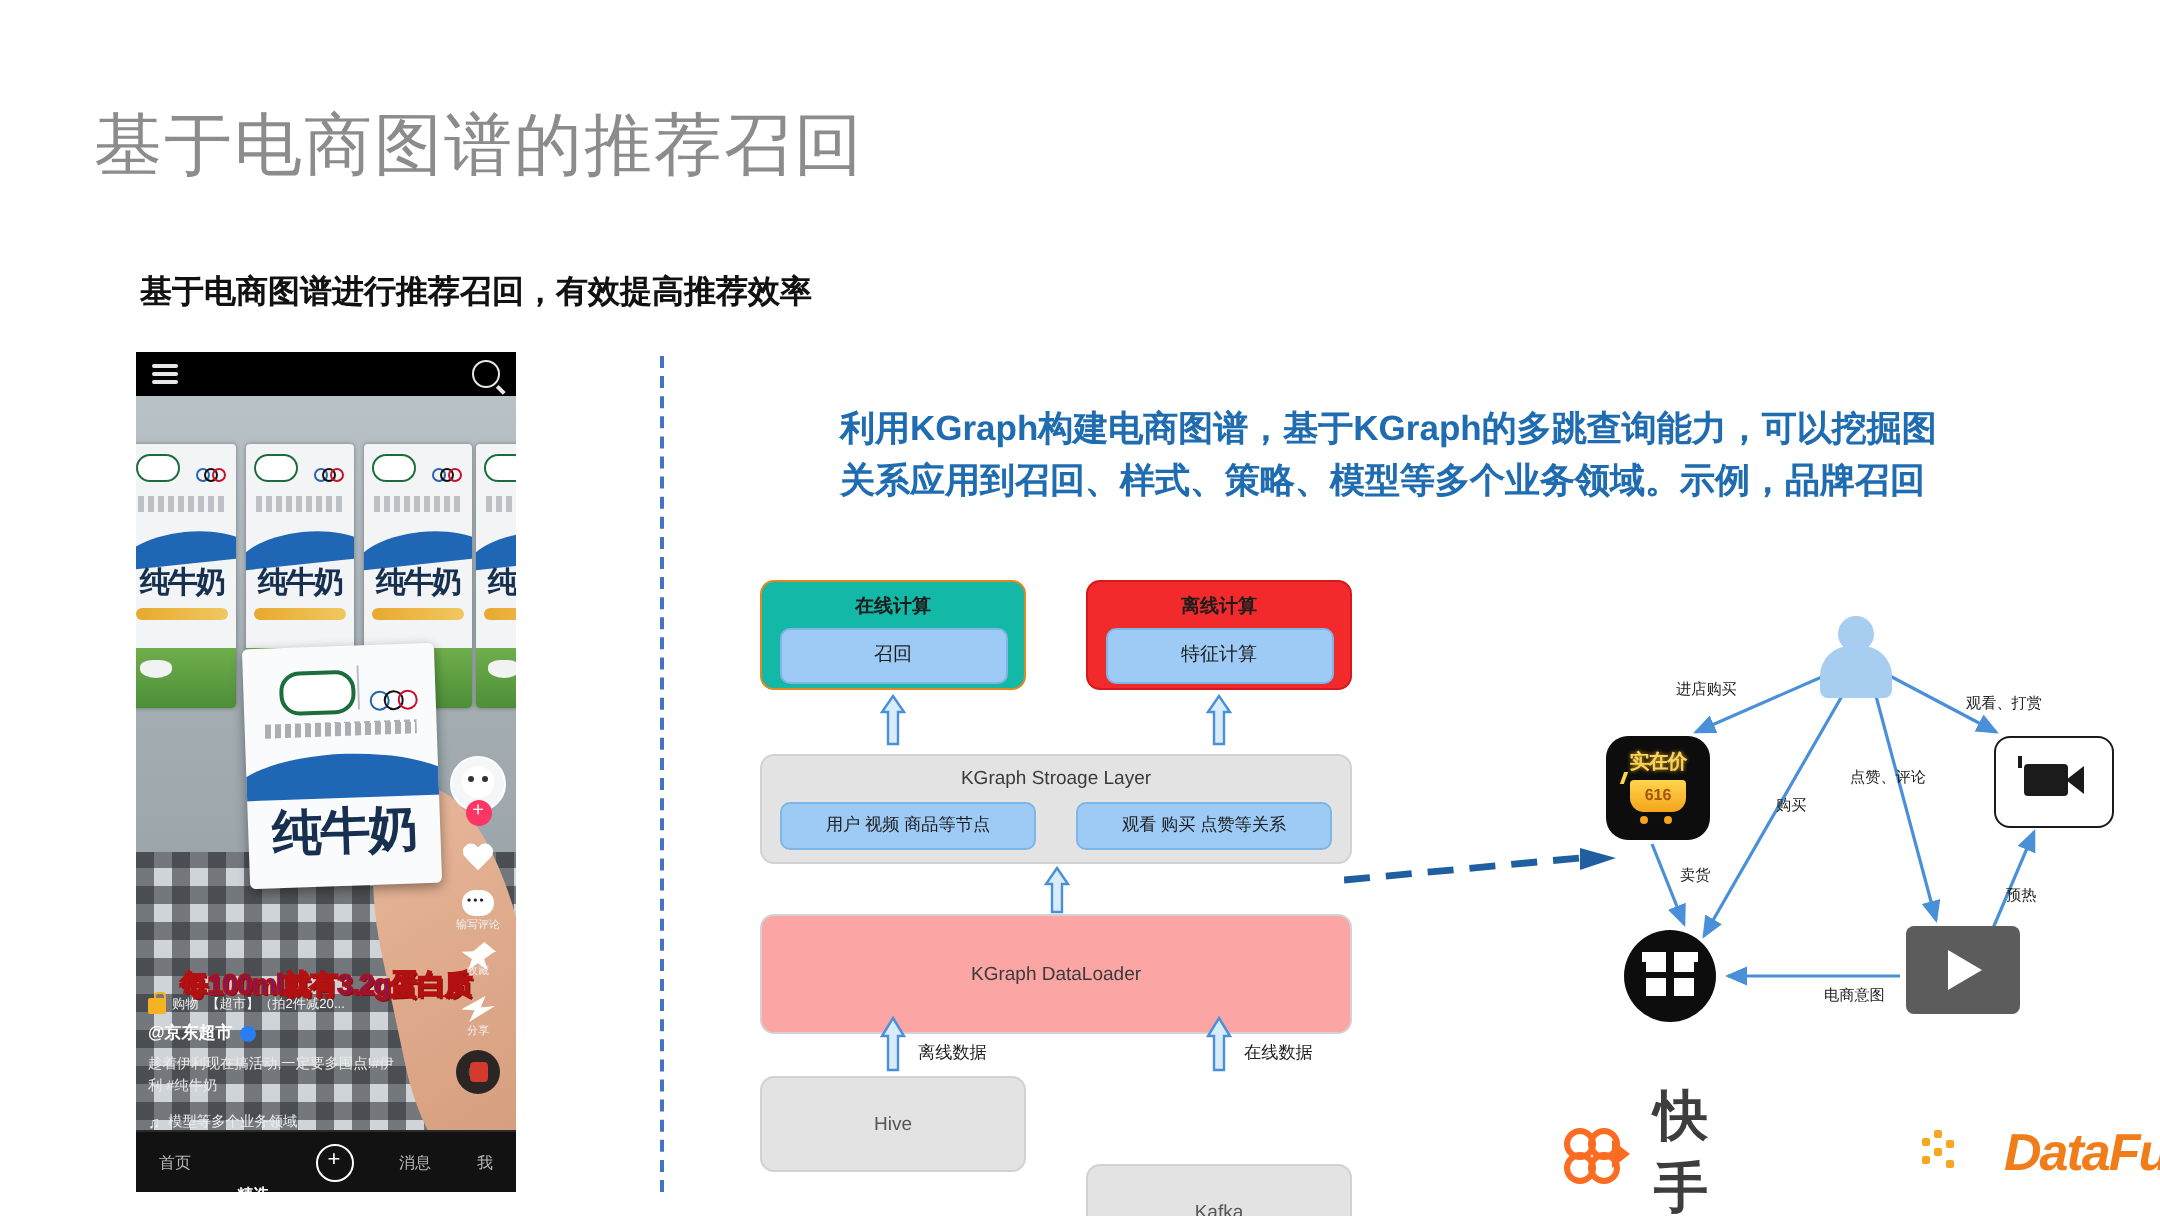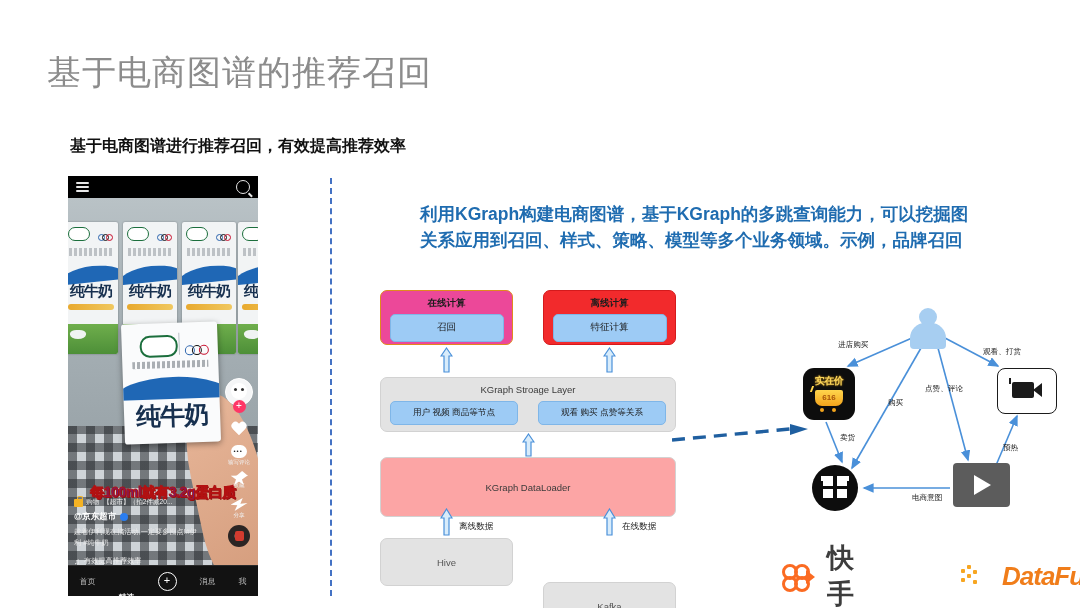--- a/index.html
+++ b/index.html
@@ -209,21 +209,21 @@
     font-size:17.5px;line-height:26px;font-weight:bold;color:#1f6cb0;
   }
 
   
   .arch{position:absolute;left:375px;top:285px;width:310px;height:305px;}
   .box{
     position:absolute;border-radius:7px;box-sizing:border-box;
     display:flex;align-items:center;justify-content:center;
     font-size:9.5px;color:#222;
   }
-  .top-orange{left:5px;top:5px;width:133px;height:55px;background:#ec4899;
+  .top-orange{left:5px;top:5px;width:133px;height:55px;background:#14b8a6;
     border:1.5px solid #e08a1e;flex-direction:column;}
   .top-red{left:168px;top:5px;width:133px;height:55px;background:#f22a2c;
     border:1.5px solid #d41a1c;flex-direction:column;}
   .box .hdr{font-size:9.5px;font-weight:bold;color:#1d1d1d;margin-top:3px;}
   .inner-blue{
     margin-top:4px;width:112px;height:26px;background:#9dcbf5;border:1.2px solid #7fb6e8;
     border-radius:5px;display:flex;align-items:center;justify-content:center;
     font-size:9.5px;color:#1b1b1b;
   }
   .storage{
@@ -456,21 +456,21 @@
           <span class="verified"></span>
         </div>
         <div class="desc">
           <div>趁着伊利现在搞活动,一定要多囤点!#伊</div>
           <div>利 #纯牛奶</div>
         </div>
       </div>
 
       <div class="music">
         <span class="note">♫</span>
-        <span>有效提高推荐效率</span>
+        <span>模型等多个业务领域</span>
       </div>
     </div>
 
     <div class="ph-nav">
       <div class="item">首页</div>
       <div class="item active">精选</div>
       <div class="plusbtn">+</div>
       <div class="item">消息</div>
       <div class="item">我</div>
     </div>

